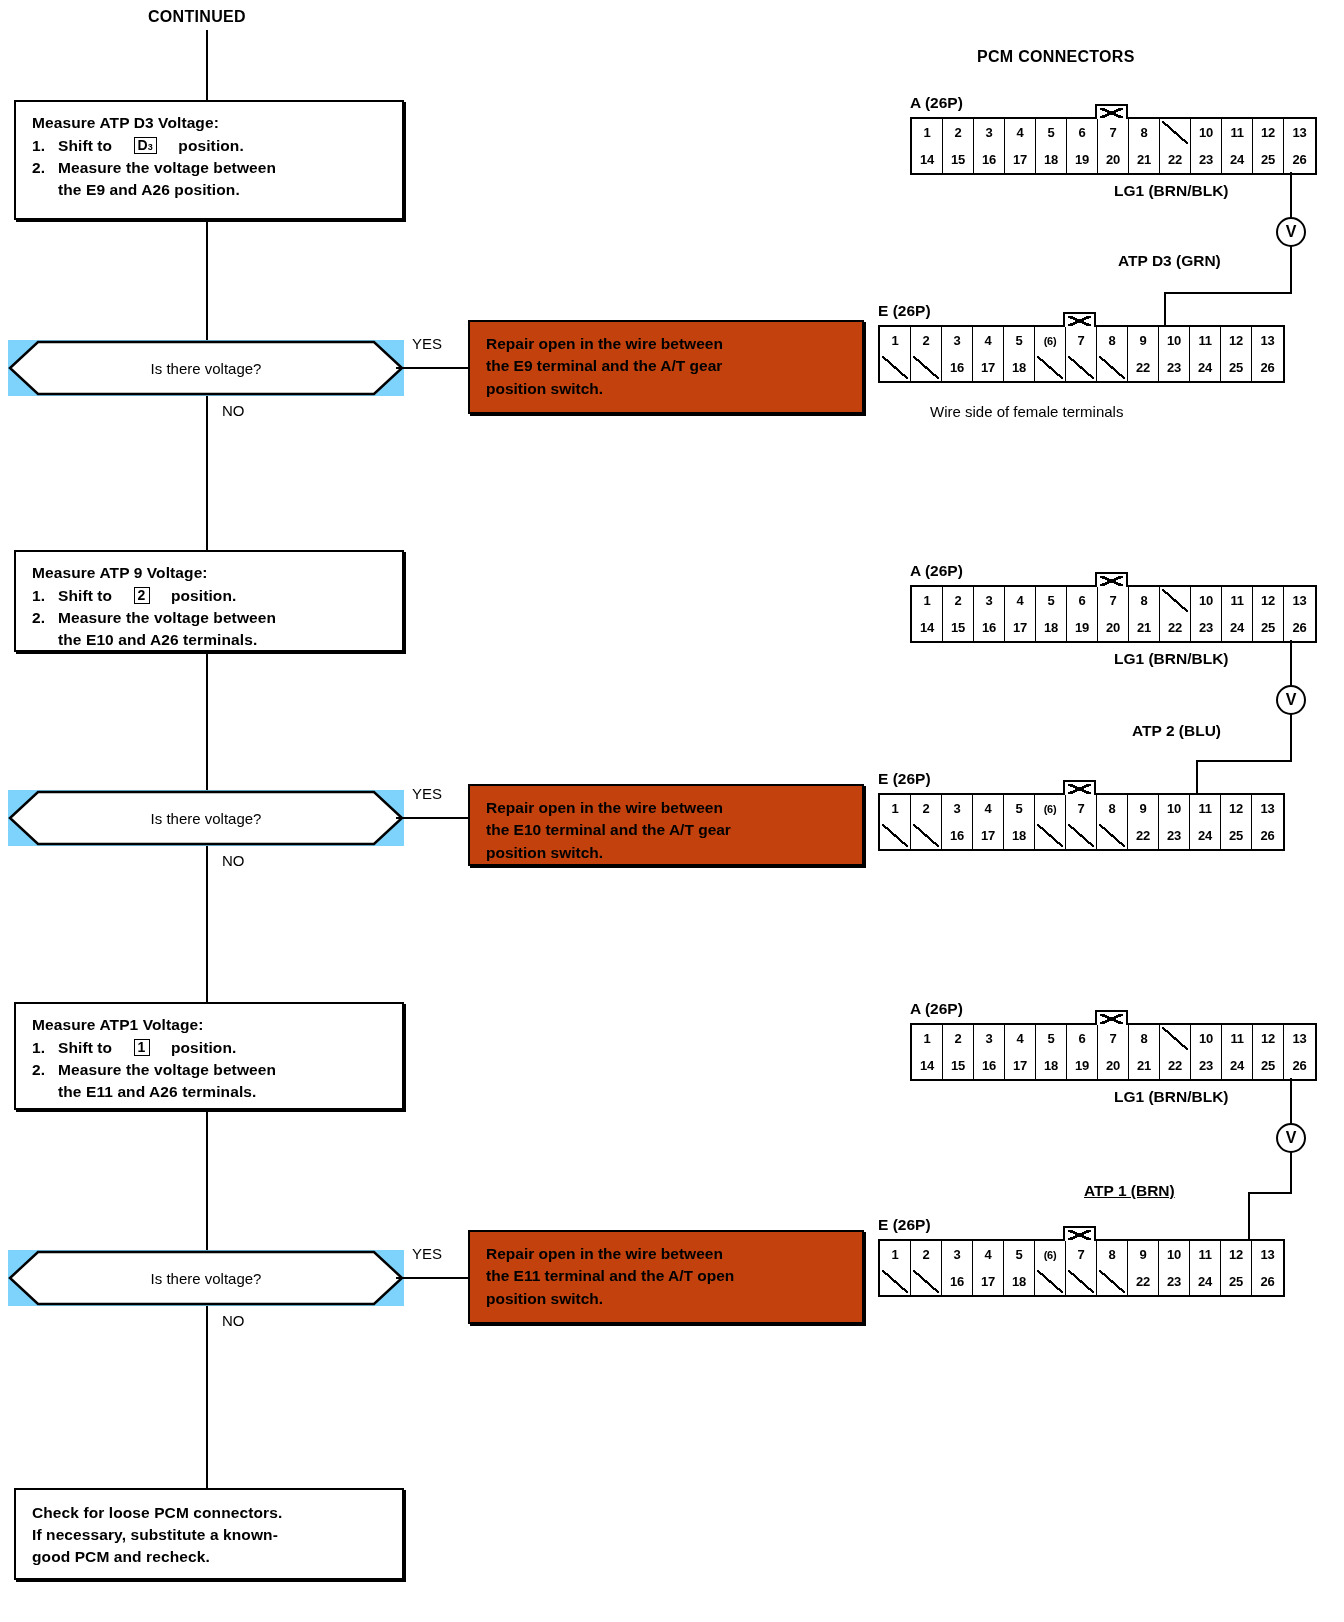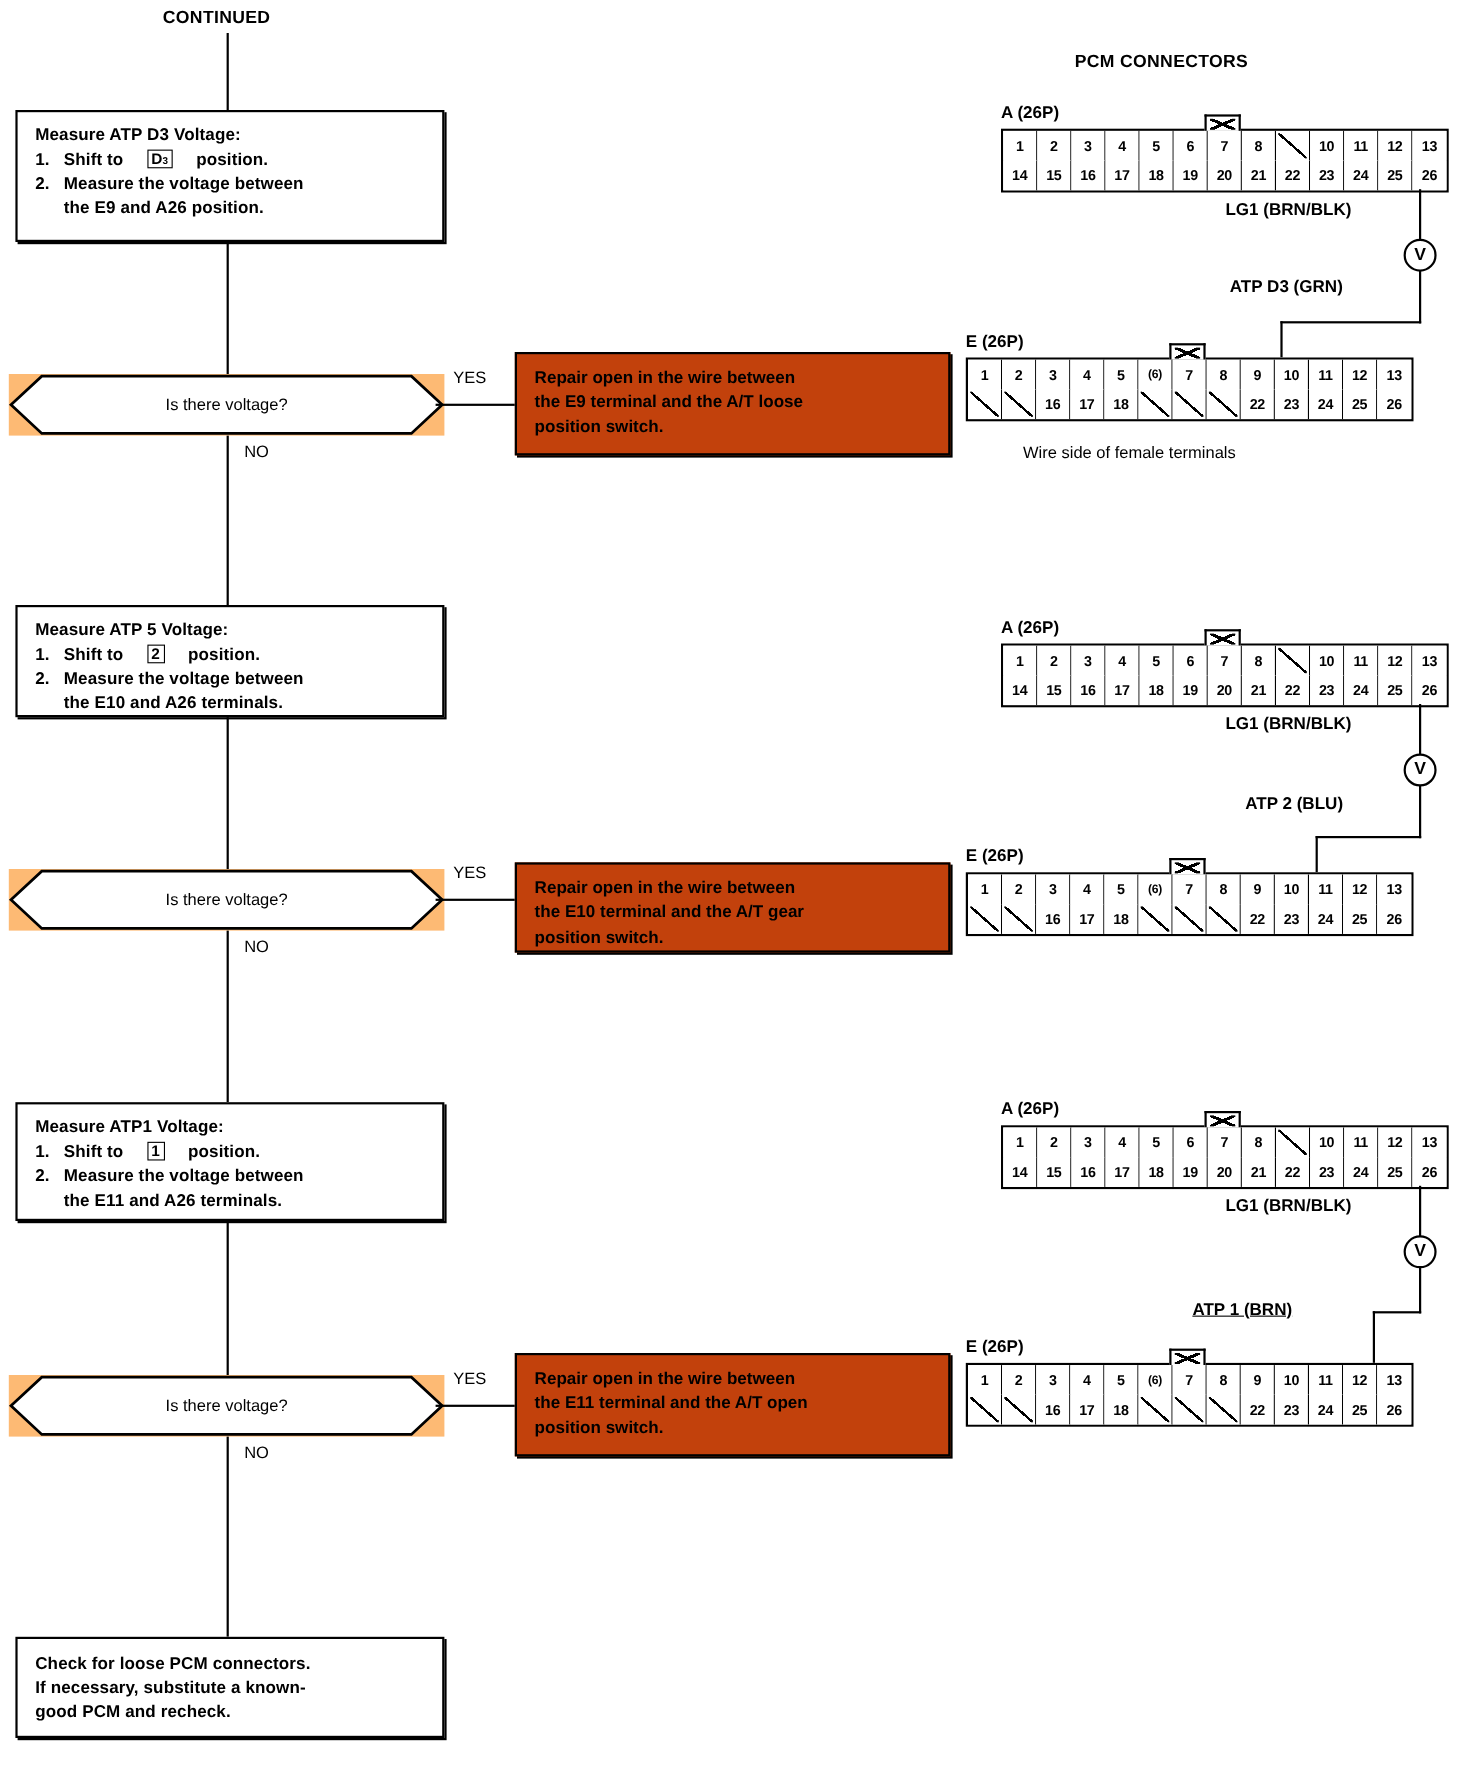--- a/index.html
+++ b/index.html
@@ -49,21 +49,21 @@
   .repairbox .inner{
     padding:11px 10px 9px 16px;
     font-size:15.5px;font-weight:bold;line-height:1.45;
   }
 
   
   .hex{
     position:absolute;
     display:flex;align-items:center;justify-content:center;
     font-size:15px;font-weight:normal;
-    background:#fdba74;
+    background:#7dd3fc;
     box-sizing:border-box;
   }
   .hex svg{position:absolute;left:0;top:0;}
   .hex span{position:relative;z-index:2;}
 
   
   .vline{position:absolute;background:#000;width:2px;}
   .hline{position:absolute;background:#000;height:2px;}
 
   
@@ -161,21 +161,21 @@
     <span>Is there voltage?</span>
   </div>
 
   <div class="hline" style="left:396px;top:367px;width:72px;"></div>
   <div class="lbl" style="left:412px;top:335px;">YES</div>
   <div class="lbl" style="left:222px;top:402px;">NO</div>
 
   <div class="repairbox" style="left:468px;top:320px;width:396px;height:94px;">
     <div class="inner">
       <div>Repair open in the wire between</div>
-      <div>the E9 terminal and the A/T loose</div>
+      <div>the E9 terminal and the A/T gear</div>
       <div>position switch.</div>
     </div>
   </div>
 
   <div class="vline" style="left:206px;top:396px;height:154px;"></div>
 
   <div class="conn" style="left:910px;top:117px;">
     <div class="cname">A (26P)</div>
     <div class="grid">
       <div class="notch" style="left:183px;"></div>
@@ -257,21 +257,21 @@
         <div class="cell">25</div>
         <div class="cell">26</div>
       </div>
     </div>
   </div>
 
   <div class="caption" style="left:930px;top:403px;">Wire side of female terminals</div>
 
   <div class="flowbox" style="left:14px;top:550px;width:390px;height:102px;">
     <div class="inner">
-      <div class="title">Measure ATP 5 Voltage:</div>
+      <div class="title">Measure ATP 9 Voltage:</div>
       <div class="step">
         <span class="num">1.</span>
         <span class="txt"><span>Shift to</span>&nbsp;<span class="gearbox">2</span>&nbsp;<span>position.</span></span>
       </div>
       <div class="step">
         <span class="num">2.</span>
         <span class="txt">
           <span>Measure the voltage between</span><br>
           <span>the E10 and A26 terminals.</span>
         </span>

